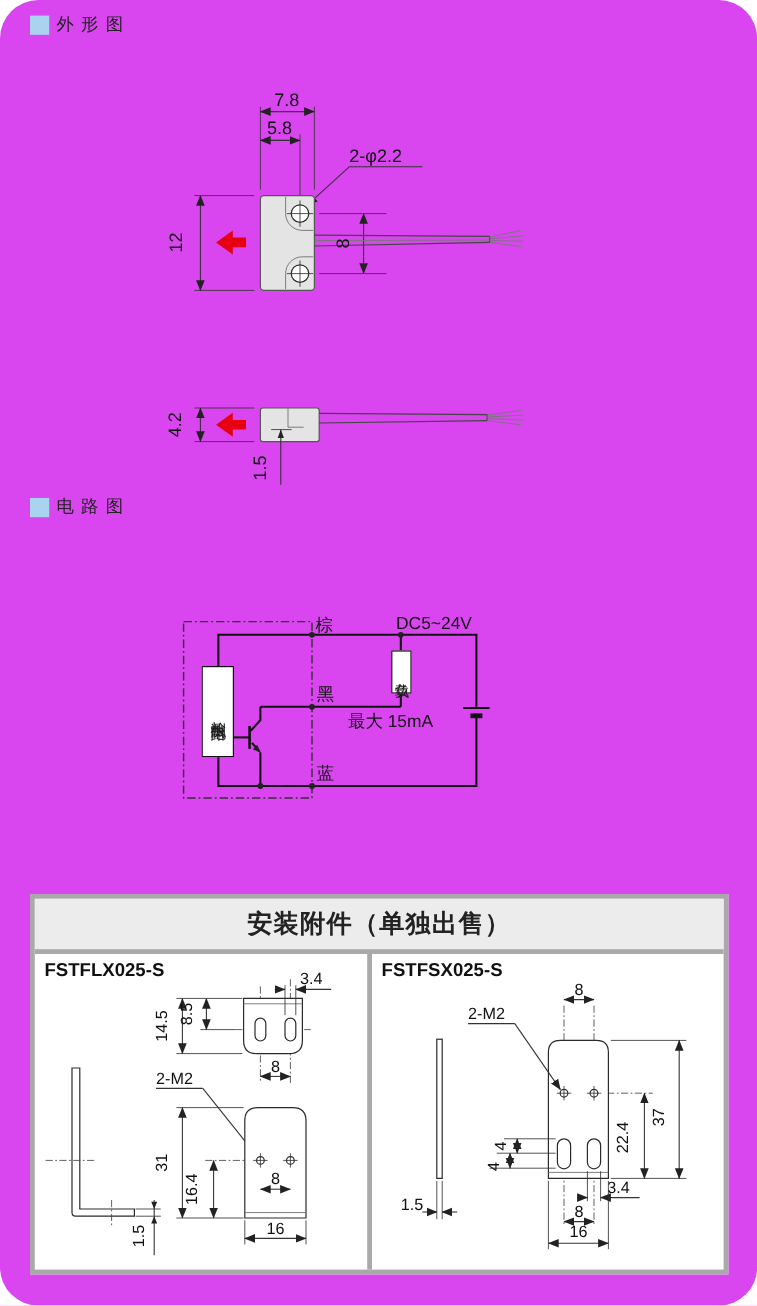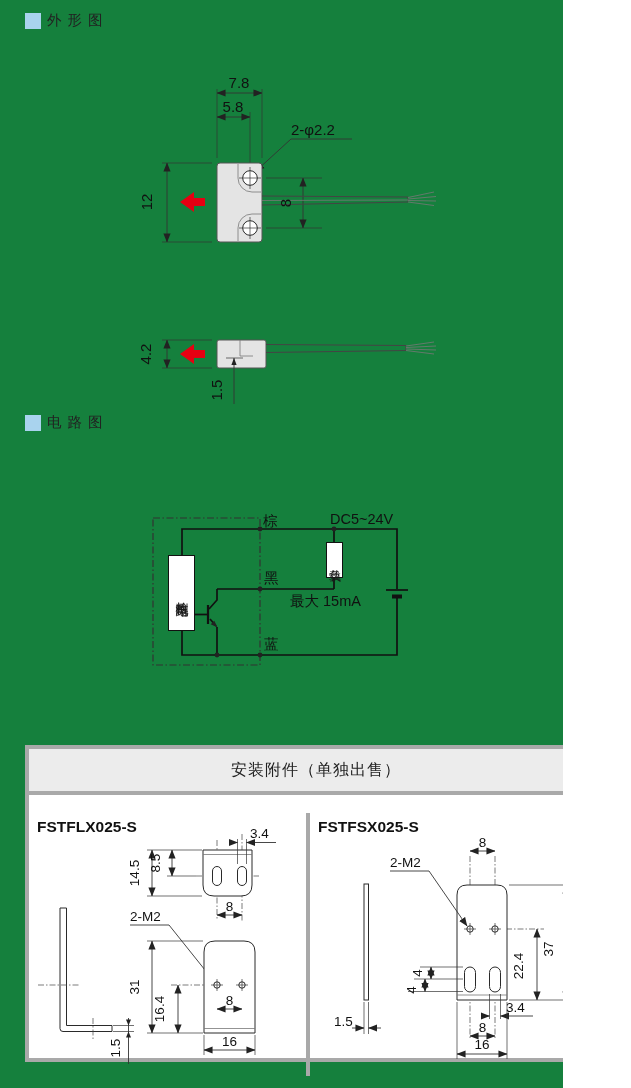--- a/index.html
+++ b/index.html
@@ -1,17 +1,17 @@
 <!DOCTYPE html>
 <html><head>
 <meta charset="utf-8">
 <style>
   html,body{margin:0;padding:0;background:#fff;}
   body{font-family:"Liberation Sans","DejaVu Sans",sans-serif;color:#1a1a1a;}
-  .page{position:relative;width:563px;height:1088px;background:#15803d;overflow:hidden;}
+  .page{position:relative;width:631px;height:1088px;background:#d946ef;overflow:hidden;border-radius:32px;}
 
   
   .sec-header{position:absolute;left:25px;display:flex;align-items:center;gap:6px;}
   .sec-header .sq{width:16px;height:16px;display:inline-block;background:#a9d3ee;}
   .sec-header .sec-title{font-size:14.5px;font-weight:500;letter-spacing:1px;color:#222;}
 
   svg{position:absolute;left:0;overflow:visible;}
   svg text{fill:#111;font-family:"Liberation Sans","DejaVu Sans",sans-serif;}
 
   .obj{fill:#e4e4e4;stroke:#555;stroke-width:1;}
@@ -29,22 +29,22 @@
   .ctxt{font-size:14.5px;}
   .ah{fill:#222;stroke:none;}
 
   
   .vbox{position:absolute;background:#fff;border:1.5px solid #111;display:flex;align-items:center;justify-content:center;writing-mode:vertical-rl;text-orientation:upright;box-sizing:border-box;}
   .vbox.detector{left:168px;top:555px;width:27px;height:76px;font-size:13px;letter-spacing:1px;}
   .vbox.load{left:326px;top:542px;width:17px;height:36px;font-size:12px;}
 
   
   .acc-table{position:absolute;left:25px;top:745px;width:582px;height:317px;border:4px solid #a9a9a9;box-sizing:border-box;background:#fff;}
-  .acc-header{height:42px;background:#ececec;border-bottom:4px solid #a9a9a9;display:flex;align-items:center;justify-content:center;font-size:16px;font-weight:400;color:#222;letter-spacing:1px;text-align:center;}
-  .acc-body{display:flex;height:263px;margin-top:18px;}
+  .acc-header{height:42px;background:#ececec;border-bottom:4px solid #a9a9a9;display:flex;align-items:center;justify-content:center;font-size:21px;font-weight:700;color:#222;letter-spacing:1px;text-align:center;}
+  .acc-body{display:flex;height:263px;}
   .acc-cell{position:relative;height:100%;}
   .acc-cell.lcell{width:277px;}
   .acc-divider{width:4px;background:#a9a9a9;height:100%;}
   .acc-cell.rcell{flex:1;}
   .acc-cell svg{position:absolute;left:0;top:0;width:100%;height:100%;}
   .model{position:absolute;left:8px;top:5px;font-size:15.5px;font-weight:600;color:#111;}
 </style>
 </head>
 <body>
 

